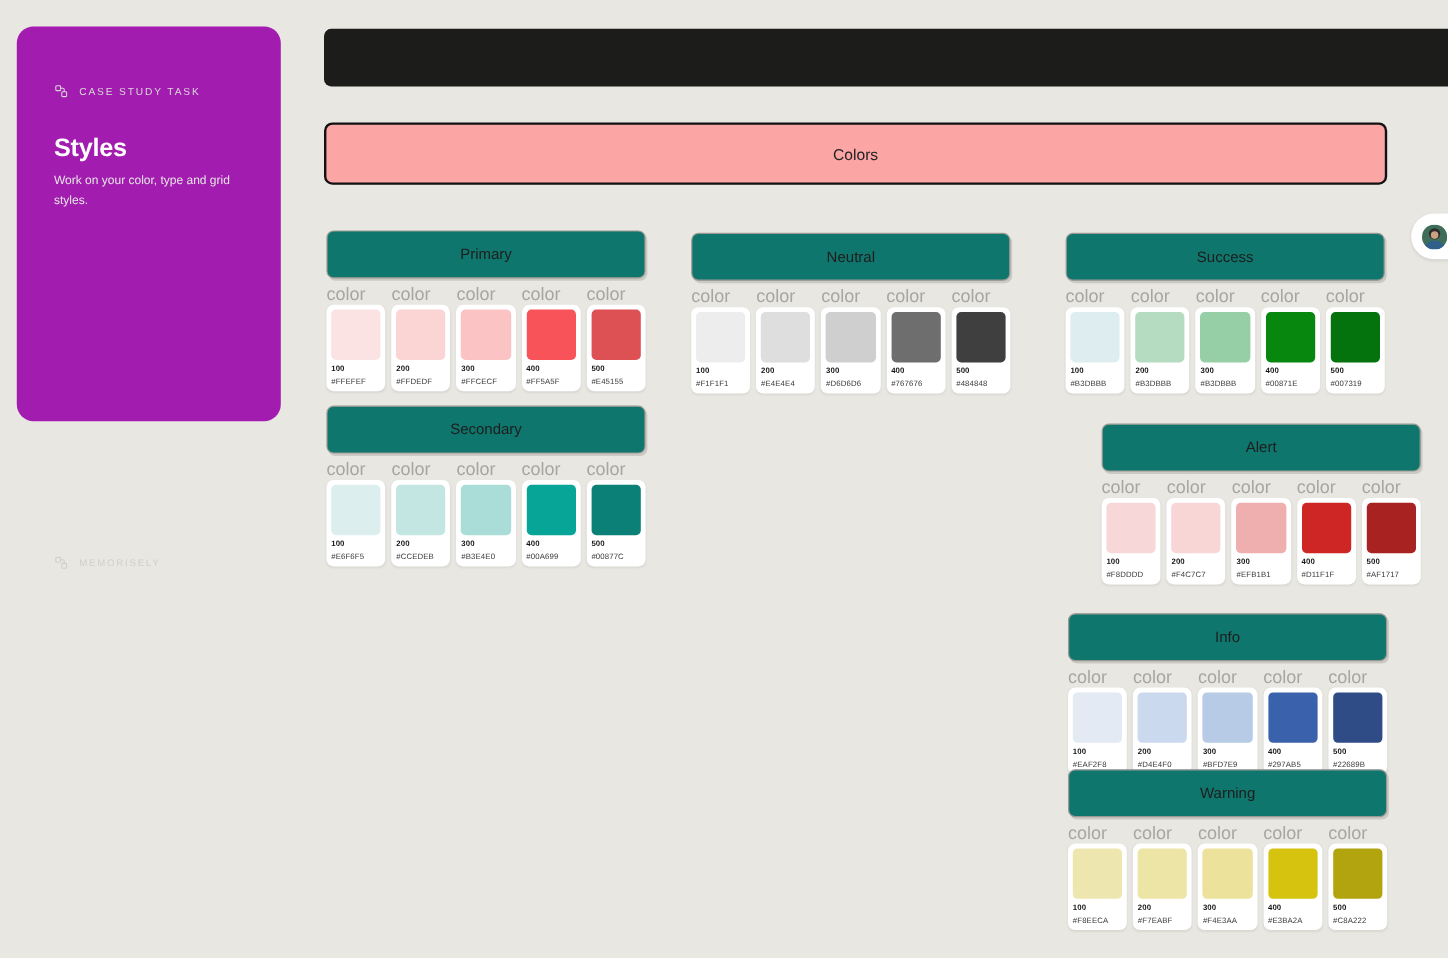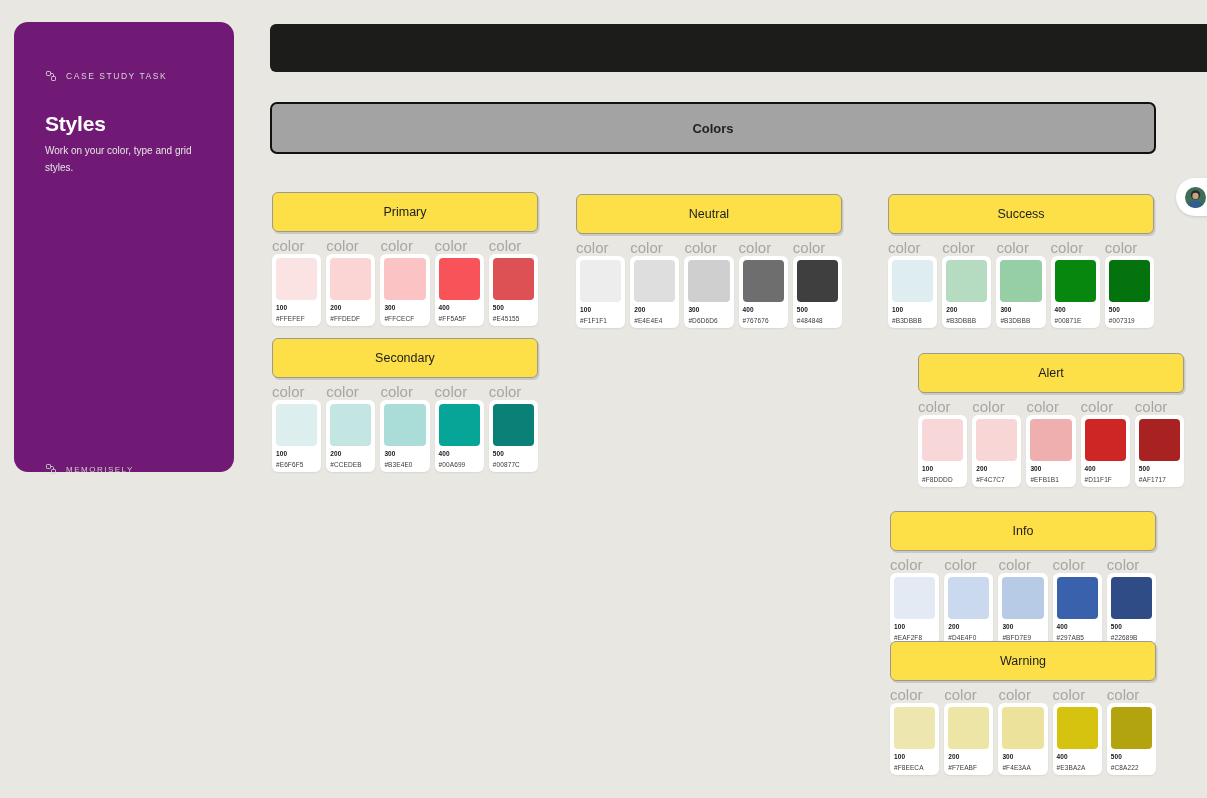--- a/index.html
+++ b/index.html
@@ -7,22 +7,22 @@
     width: 1207px; height: 798px;
     background: #E8E7E2;
     font-family: "Liberation Sans", sans-serif;
     overflow: hidden;
   }
   #root { position: relative; width: 1207px; height: 798px; }
 
   
   .sidebar {
     position: absolute; left: 14px; top: 22px;
-    width: 220px; height: 450px;
-    background: #701a75;
+    width: 220px; height: 329px;
+    background: #a21caf;
     border-radius: 14px;
     color: #ffffff;
   }
   .sb-tag {
     position: absolute; left: 31px; top: 48px;
     display: flex; align-items: center; gap: 9px;
   }
   .sb-tag .label {
     font-size: 8.5px; letter-spacing: 1.55px;
     color: #D8D8D6; text-transform: uppercase; font-weight: 400;
@@ -63,31 +63,31 @@
   .avatar {
     width: 25px; height: 25px; border-radius: 50%;
     border: 2px solid #fff; overflow: hidden; flex: 0 0 25px;
   }
   .avatar svg { display: block; width: 100%; height: 100%; }
 
   
   .colors-frame {
     position: absolute; left: 270px; top: 102px;
     width: 886px; height: 52px;
-    background: #a3a3a3;
+    background: #fca5a5;
     border: 2.5px solid #111111;
     border-radius: 7px;
-    display: flex; align-items: center; justify-content: center; font-weight: bold;
+    display: flex; align-items: center; justify-content: center;
   }
   .colors-frame .ttl { font-size: 13px; color: #222; }
 
   
   .group { position: absolute; }
   .group-head {
-    background: #fde047;
+    background: #0f766e;
     border: 1px solid #9A9A93;
     border-radius: 6px;
     height: 40px;
     display: flex; align-items: center; justify-content: center;
     box-shadow: 1.5px 2px 0 rgba(0,0,0,0.13);
   }
   .group-head .ttl { font-size: 12.5px; color: #1d1d1d; }
 
   .swatches { display: flex; gap: 5px; margin-top: 7px; }
   .swatch { width: 50px; }

